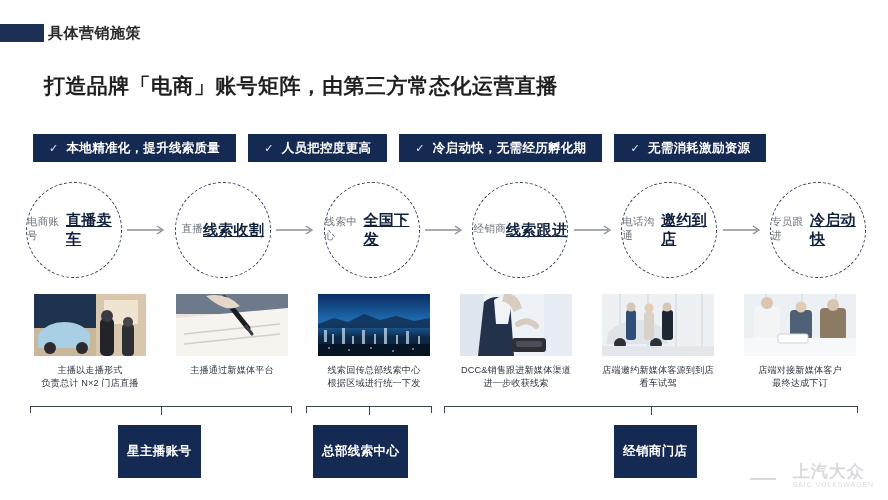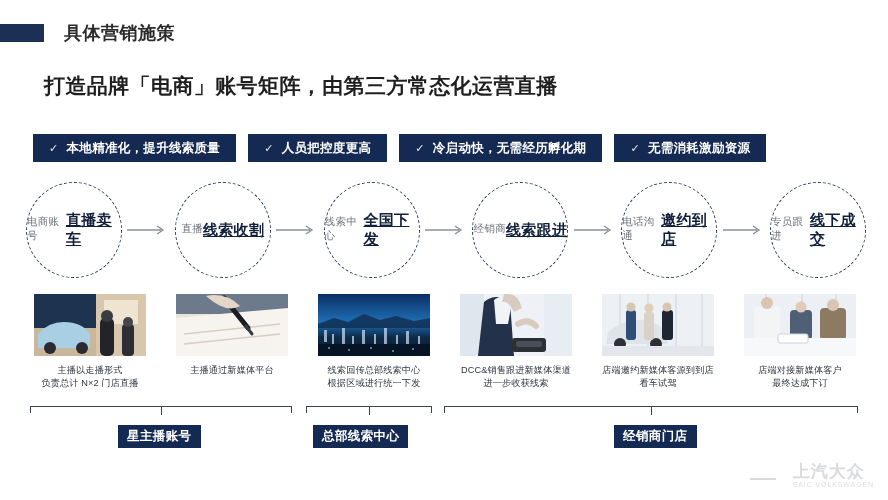--- a/index.html
+++ b/index.html
@@ -7,21 +7,21 @@
     width: 888px; height: 500px;
     font-family: "Liberation Sans", "DejaVu Sans", sans-serif;
     background: #ffffff;
     overflow: hidden;
   }
   .slide { position: relative; width: 888px; height: 500px; background: #fff; }
 
   
   .kicker { position: absolute; left: 0; top: 22px; height: 22px; display: flex; align-items: center; }
   .kicker-bar { width: 44px; height: 18px; background: #1c2f55; }
-  .kicker-text { margin-left: 20px; font-size: 18px; font-weight: bold; color: #2b2b2b; letter-spacing: .5px; }
+  .kicker-text { margin-left: 4px; font-size: 15px; font-weight: bold; color: #2b2b2b; letter-spacing: .5px; }
 
   .headline { position: absolute; left: 44px; top: 72px; font-size: 21px; font-weight: bold; color: #1f1f1f; letter-spacing: .4px; white-space: nowrap; }
 
   
   .badges { position: absolute; left: 33px; top: 134px; display: flex; gap: 12px; align-items: stretch; }
   .badge {
     background: #152a52; color: #fff; height: 28px;
     display: flex; align-items: center; gap: 8px;
     padding: 0 16px; font-size: 12.5px; font-weight: bold;
     white-space: nowrap; letter-spacing: .3px;
@@ -47,21 +47,21 @@
              color: #2f3540; letter-spacing: .1px; }
 
   
   .bracket { position: absolute; height: 16px; }
   .bracket .bar { position: absolute; left: 0; right: 0; top: 0; height: 1.4px; background: #3a4350; }
   .bracket .lcap, .bracket .rcap { position: absolute; top: 0; width: 1.4px; height: 7px; background: #3a4350; }
   .bracket .lcap { left: 0; } .bracket .rcap { right: 0; }
   .bracket .stem { position: absolute; top: 0; width: 1.4px; height: 9px; background: #3a4350; left: 50%; }
 
   .grouplabel { position: absolute; background: #152a52; color: #fff; font-size: 12.5px; font-weight: bold;
-                padding: 3px 9px; letter-spacing: .4px; white-space: nowrap; }
+                padding: 18px 9px; letter-spacing: .4px; white-space: nowrap; }
 
   
   .watermark { position: absolute; right: 14px; bottom: 12px; display: flex; align-items: center; gap: 17px; opacity: .55; }
   .wm-dash { width: 26px; height: 2px; background: #b9bcc1; margin-top: 6px; }
   .wm-cn { font-size: 17px; font-weight: bold; color: #b9bcc1; letter-spacing: 1px; line-height: 1.05; }
   .wm-en { font-size: 7px; color: #b9bcc1; letter-spacing: .9px; }
 </style>
 </head>
 <body>
 
@@ -139,21 +139,21 @@
       <div class="node-main">邀约到店</div>
     </div>
     <div class="arrow">
       <svg width="42" height="12" viewBox="0 0 42 12">
           <path d="M0 6 H34 M30 2 L36 6 L30 10" fill="none" stroke="#8a9099" stroke-width="1.4"></path>
         </svg>
     </div>
 
     <div class="node">
       <div class="node-sub">专员跟进</div>
-      <div class="node-main">线下成交</div>
+      <div class="node-main">冷启动快</div>
     </div>
   </div>
 
   <div class="photos">
 
     <div class="photo" style="left:34px">
       <svg viewBox="0 0 112 62" preserveAspectRatio="none">
         <rect width="112" height="62" fill="#c9b79c"></rect>
         <rect x="0" y="0" width="62" height="34" fill="#1d3350"></rect>
         <rect x="62" y="0" width="50" height="62" fill="#d8c7ad"></rect>

